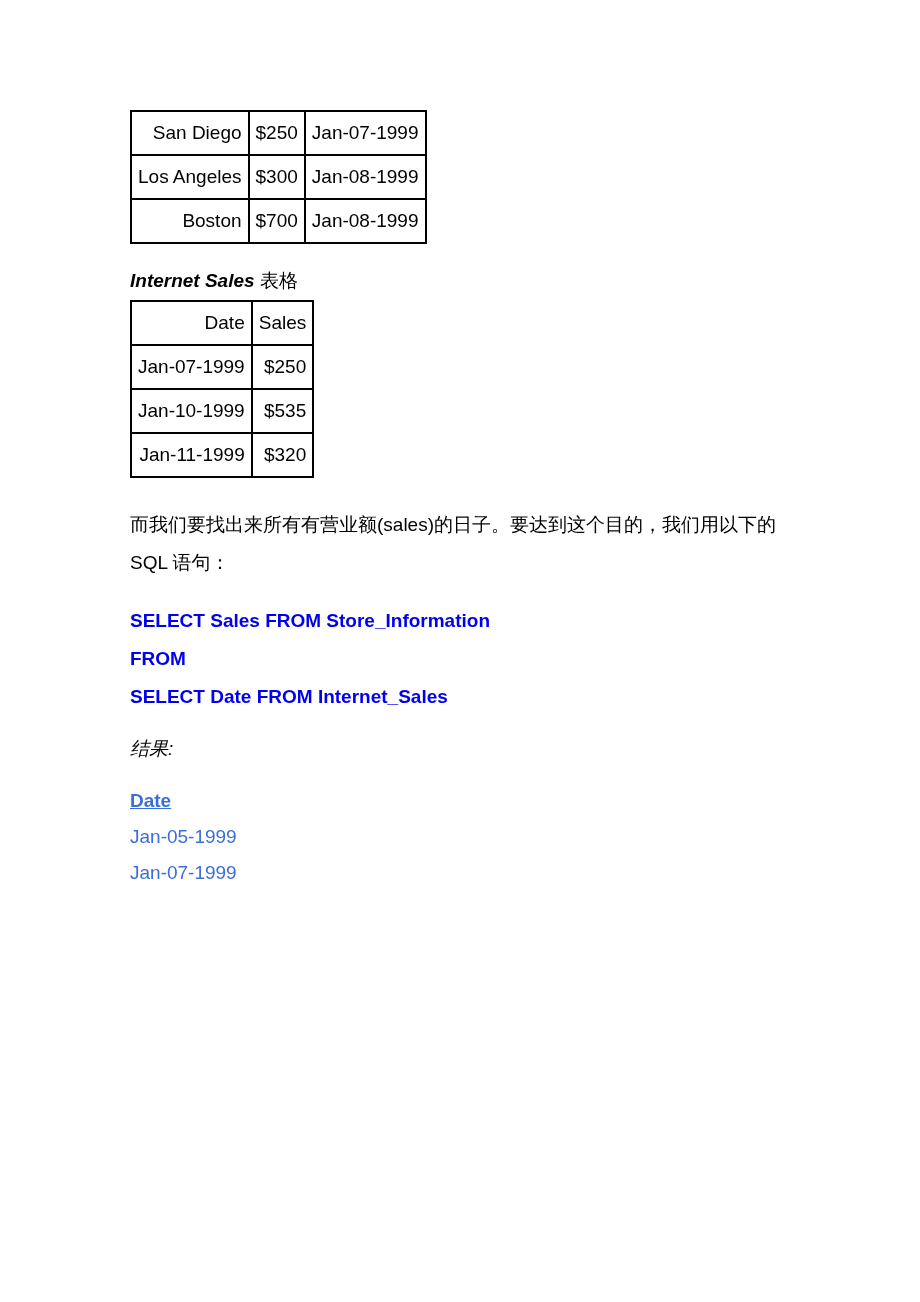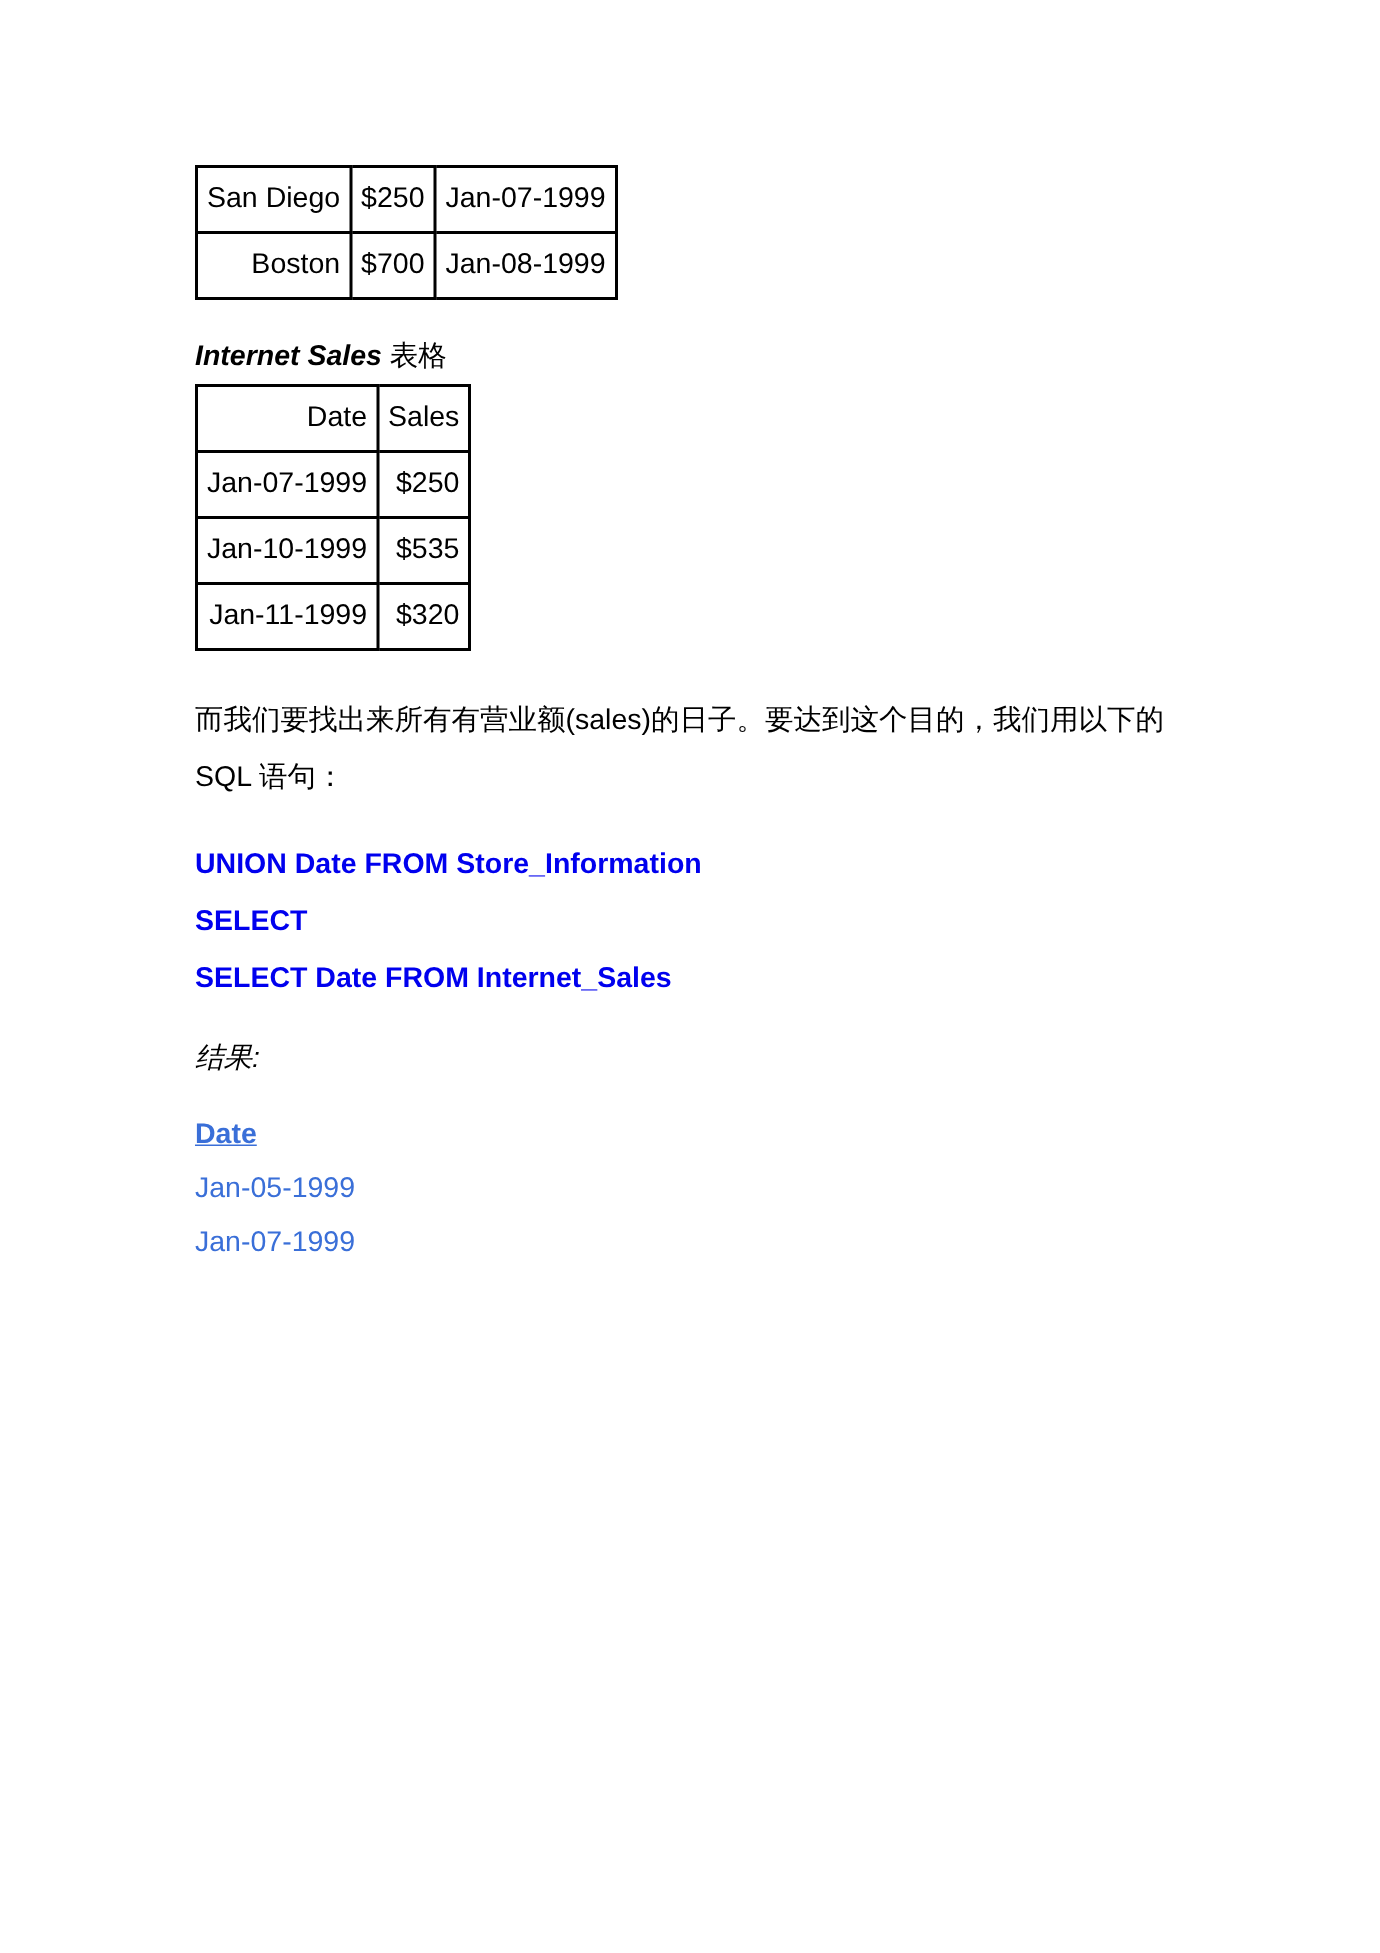--- a/index.html
+++ b/index.html
@@ -65,20 +65,25 @@
 <body>
 
 <table>
   <tbody>
       <tr>
     <td>San Diego</td>
     <td>$250</td>
     <td>Jan-07-1999</td>
   </tr>
   <tr>
+    <td>Los Angeles</td>
+    <td>$300</td>
+    <td>Jan-08-1999</td>
+  </tr>
+  <tr>
     <td>Boston</td>
     <td>$700</td>
     <td>Jan-08-1999</td>
   </tr>
 </tbody>
   </table>
 
 <div class="title-line">
   <span class="title-italic">Internet Sales</span><span> 表格</span>
 </div>
@@ -99,21 +104,21 @@
   </tr>
   <tr>
     <td>Jan-11-1999</td>
     <td>$320</td>
   </tr>
 </tbody>
   </table>
 
 <div class="para">而我们要找出来所有有营业额(sales)的日子。要达到这个目的，我们用以下的 SQL 语句：</div>
 
-<div class="sql-line">UNION Date FROM Store_Information</div>
-<div class="sql-line">SELECT</div>
+<div class="sql-line">SELECT Sales FROM Store_Information</div>
+<div class="sql-line">FROM</div>
 <div class="sql-line">SELECT Date FROM Internet_Sales</div>
 
 <div class="result-label">结果:</div>
 
 <div class="result-header">Date</div>
 <div class="result-row">Jan-05-1999</div>
 <div class="result-row">Jan-07-1999</div>
 
 </body></html>

